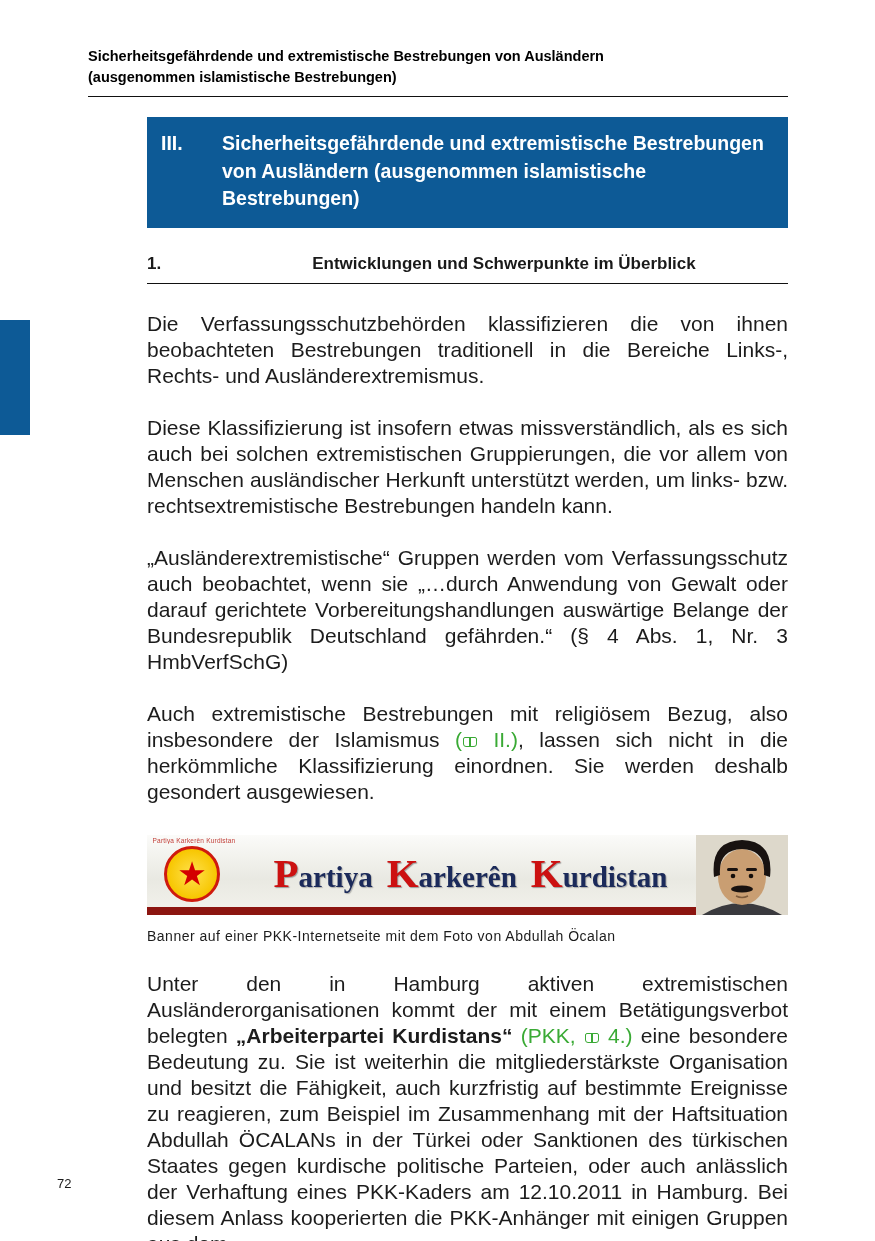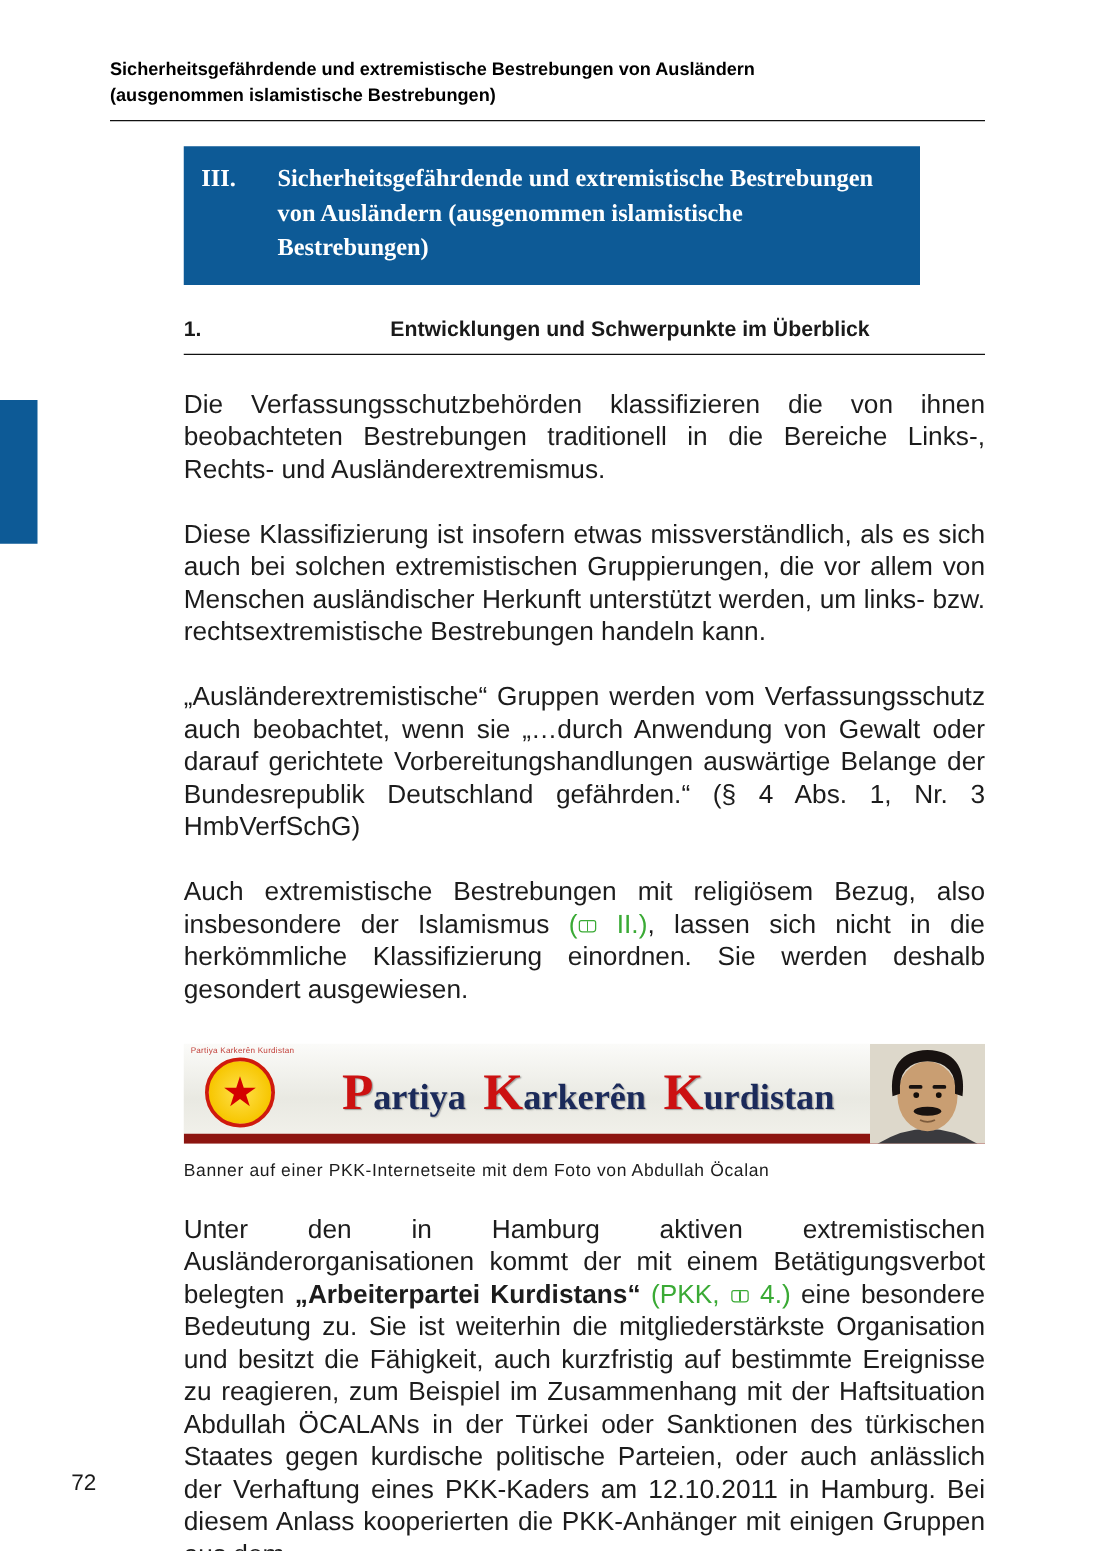--- a/index.html
+++ b/index.html
@@ -27,25 +27,24 @@
     border-bottom:1px solid #111;
     padding-bottom:8px;
     width:700px;
   }
   .doc-header-line{
     font-size:14.5px;font-weight:bold;line-height:1.45;color:#000;
   }
 
   
   .chapter-box{
-    margin:20px 0 0 147px;width:589px;
+    margin:20px 0 0 147px;width:641px;
     background:var(--chapter-box-blue,#0d5a96);
     color:#fff;display:flex;align-items:flex-start;
     padding:13px 18px 15px 14px;
-    font-family:Liberation Serif, serif;
   }
   .chapter-number{width:61px;flex:0 0 61px;font-size:19.5px;font-weight:bold;line-height:1.42;}
   .chapter-title{flex:1;font-size:19.5px;font-weight:bold;line-height:1.42;}
 
   
   .section-heading{
     margin:26px 0 0 147px;width:641px;
     display:flex;align-items:flex-end;
     border-bottom:1px solid #111;
     padding-bottom:9px;
@@ -118,21 +117,21 @@
     margin-top:13px;font-size:14px;letter-spacing:0.5px;color:#1c1c1c;
   }
 
   
   .margin-marker{
     position:absolute;left:0;top:320px;width:30px;height:115px;
     background:var(--chapter-box-blue,#0d5a96);
   }
   .page-number{
     position:absolute;left:57px;top:1176px;
-    font-size:18px;color:#1a1a1a;
+    font-size:13px;color:#1a1a1a;
   }
 </style>
 </head>
 <body>
 
 <div class="page">
 
   <header class="doc-header">
     <div class="doc-header-line">Sicherheitsgefährdende und extremistische Bestrebungen von Ausländern</div>
     <div class="doc-header-line">(ausgenommen islamistische Bestrebungen)</div>

